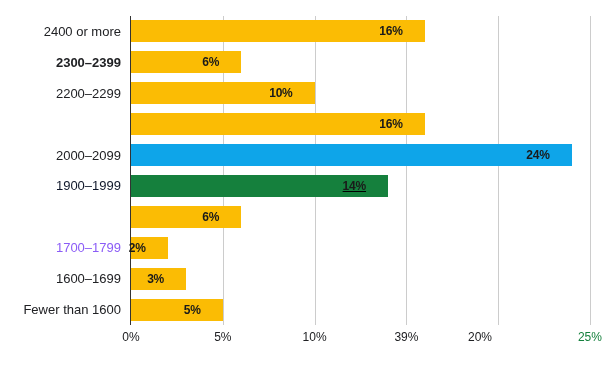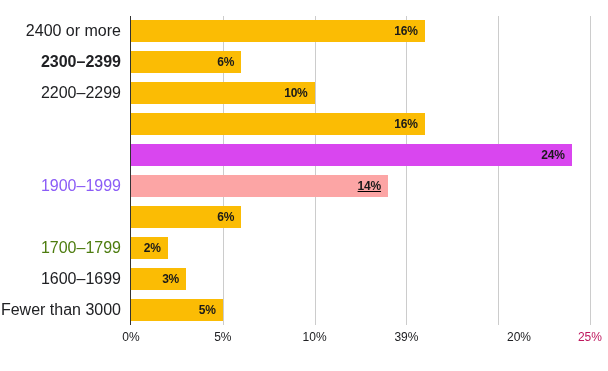--- a/index.html
+++ b/index.html
@@ -59,21 +59,21 @@
     align-items: center;
   }
   .bar {
     position: relative;
     height: 22px;
     background: #fbbc04;
     display: flex;
     align-items: center;
     justify-content: flex-end;
     box-sizing: border-box;
-    padding-right: 7px;
+    padding-right: 22px;
   }
   .bar-value {
     font-size: 12px;
     font-weight: bold;
     color: #1a1a1a;
     white-space: nowrap;
     letter-spacing: -0.2px;
   }
 
   
@@ -85,21 +85,21 @@
     height: 309px;
   }
   .cat-label {
     position: absolute;
     right: 0;
     width: 126px;
     height: 30.9px;
     display: flex;
     align-items: center;
     justify-content: flex-end;
-    font-size: 16px;
+    font-size: 13px;
     color: #202124;
     white-space: nowrap;
     padding-right: 5px;
     box-sizing: border-box;
   }
 
   
   .xticks {
     position: absolute;
     left: 131px;
@@ -127,24 +127,25 @@
     <div class="gridline" style="left:183.6px;"></div>
     <div class="gridline" style="left:275.4px;"></div>
     <div class="gridline" style="left:367.2px;"></div>
     <div class="gridline" style="left:458.9px;"></div>
   </div>
 
   <div class="cat-labels">
     <div class="cat-label" style="top: 0px; color: rgb(32, 33, 36);">2400 or more</div>
     <div class="cat-label" style="top: 30.9px; color: rgb(32, 33, 36); font-weight: bold;">2300–2399</div>
     <div class="cat-label" style="top: 61.8px; color: rgb(32, 33, 36); padding-left: 44px;">2200–2299</div>
-    <div class="cat-label" style="top: 154.5px; color: #8b5cf6;">1900–1999</div>
-    <div class="cat-label" style="top: 216.3px; color: #4d7c0f;">1700–1799</div>
+    <div class="cat-label" style="top: 123.6px; color: rgb(32, 33, 36);">2000–2099</div>
+    <div class="cat-label" style="top: 154.5px; color: #0f172a;">1900–1999</div>
+    <div class="cat-label" style="top: 216.3px; color: #8b5cf6;">1700–1799</div>
     <div class="cat-label" style="top: 247.2px; color: rgb(32, 33, 36); padding-left: 16px;">1600–1699</div>
-    <div class="cat-label" style="top: 278.1px; color: rgb(32, 33, 36);">Fewer than 3000</div>
+    <div class="cat-label" style="top: 278.1px; color: rgb(32, 33, 36);">Fewer than 1600</div>
   </div>
 
   <div class="rows">
     <div class="row" style="top:0px;">
       <div class="bar" style="width: 293.76px; background: rgb(251, 188, 4);">
         <span class="bar-value" style="color: rgb(26, 26, 26);">16%</span>
       </div>
     </div>
     <div class="row" style="top:30.9px;">
       <div class="bar" style="width: 110.16px; background: rgb(251, 188, 4);">
@@ -155,26 +156,26 @@
       <div class="bar" style="width: 183.6px; background: rgb(251, 188, 4);">
         <span class="bar-value" style="color: rgb(26, 26, 26);">10%</span>
       </div>
     </div>
     <div class="row" style="top:92.7px;">
       <div class="bar" style="width: 293.76px; background: rgb(251, 188, 4);">
         <span class="bar-value" style="color: rgb(26, 26, 26);">16%</span>
       </div>
     </div>
     <div class="row" style="top:123.6px;">
-      <div class="bar" style="width: 440.64px; background: #d946ef;">
+      <div class="bar" style="width: 440.64px; background: #0ea5e9;">
         <span class="bar-value" style="color: rgb(26, 26, 26);">24%</span>
       </div>
     </div>
     <div class="row" style="top:154.5px;">
-      <div class="bar" style="width: 257.04px; background: #fca5a5; text-decoration: underline;">
+      <div class="bar" style="width: 257.04px; background: #15803d; text-decoration: underline;">
         <span class="bar-value" style="color: rgb(26, 26, 26);">14%</span>
       </div>
     </div>
     <div class="row" style="top:185.4px;">
       <div class="bar" style="width: 110.16px; background: rgb(251, 188, 4);">
         <span class="bar-value" style="color: rgb(26, 26, 26);">6%</span>
       </div>
     </div>
     <div class="row" style="top:216.3px;">
       <div class="bar" style="width: 36.72px; background: rgb(251, 188, 4);">
@@ -191,17 +192,17 @@
         <span class="bar-value" style="color: rgb(26, 26, 26);">5%</span>
       </div>
     </div>
   </div>
 
   <div class="xticks">
     <div class="xtick" style="left: 0px; color: rgb(32, 33, 36);">0%</div>
     <div class="xtick" style="left: 91.8px; color: rgb(32, 33, 36);">5%</div>
     <div class="xtick" style="left: 183.6px; color: rgb(32, 33, 36);">10%</div>
     <div class="xtick" style="left: 275.4px; color: rgb(32, 33, 36);">39%</div>
-    <div class="xtick" style="left: 388px; color: rgb(32, 33, 36);">20%</div>
-    <div class="xtick" style="left: 458.9px; color: #be185d;">25%</div>
+    <div class="xtick" style="left: 349px; color: rgb(32, 33, 36);">20%</div>
+    <div class="xtick" style="left: 458.9px; color: #15803d;">25%</div>
   </div>
 
 </div>
 
 </body></html>

